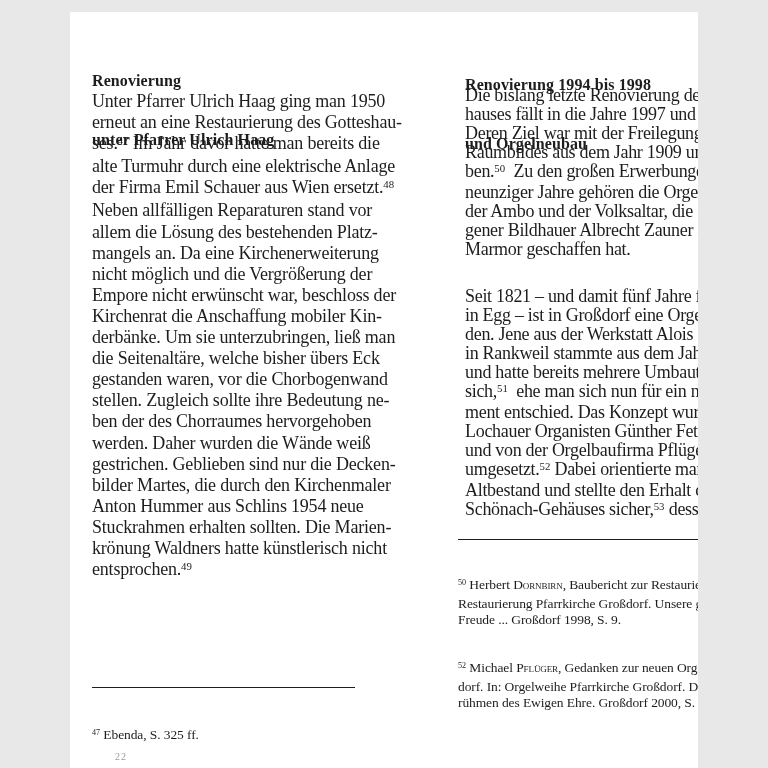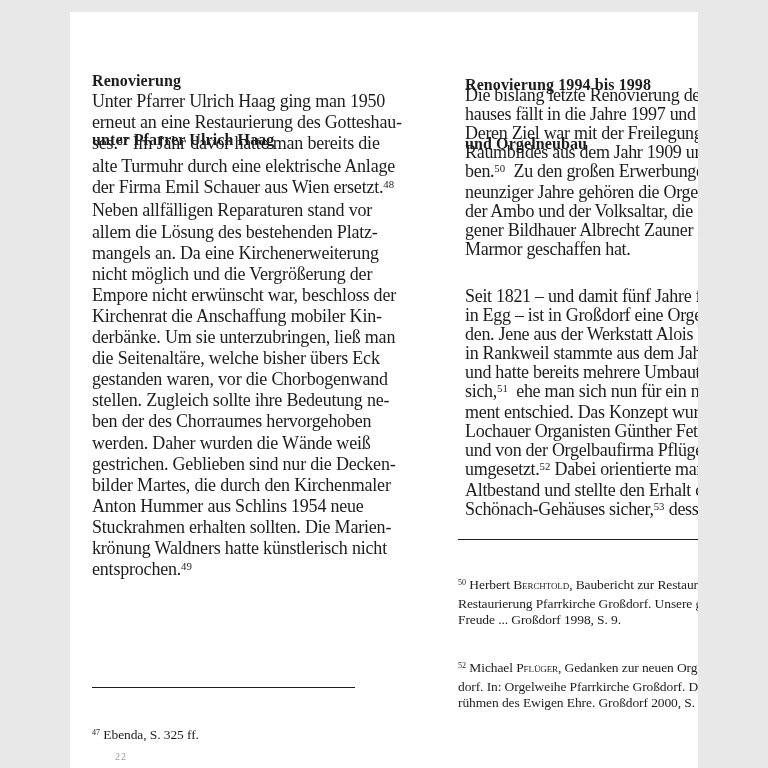--- a/index.html
+++ b/index.html
@@ -60,18 +60,18 @@
     <div>und Orgelneubau</div>
   </div>
 
   <div class="block bodytext rcol" id="right-para1">Die bislang letzte Renovierung des Gottes-<br>hauses fällt in die Jahre 1997 und 1998.<br>Deren Ziel war mit der Freilegung des<br>Raumbildes aus dem Jahr 1909 umschrie-<br>ben.<span class="sup">50</span>  Zu den großen Erwerbungen der<br>neunziger Jahre gehören die Orgel sowie<br>der Ambo und der Volksaltar, die der Wan-<br>gener Bildhauer Albrecht Zauner aus Jura-<br>Marmor geschaffen hat.</div>
 
   <div class="block bodytext rcol" id="right-para2">Seit 1821 – und damit fünf Jahre früher als<br>in Egg – ist in Großdorf eine Orgel vorhan-<br>den. Jene aus der Werkstatt Alois Schönachs<br>in Rankweil stammte aus dem Jahr 1865<br>und hatte bereits mehrere Umbauten hinter<br>sich,<span class="sup">51</span>  ehe man sich nun für ein neues Instru-<br>ment entschied. Das Konzept wurde vom<br>Lochauer Organisten Günther Fetz ausgearbeitet<br>und von der Orgelbaufirma Pflüger in Gisingen<br>umgesetzt.<span class="sup">52</span> Dabei orientierte man sich am<br>Altbestand und stellte den Erhalt des originalen<br>Schönach-Gehäuses sicher,<span class="sup">53</span> dessen</div>
 
   <div class="rule" id="right-rule"></div>
 
   <div class="block footnotes" id="right-footnotes">
-    <div><span class="sup">50</span> Herbert <span class="sc">Berchtold</span>, Baubericht zur Restaurierung. In:<br>Restaurierung Pfarrkirche Großdorf. Unsere gemeinsame<br>Freude ... Großdorf 1998, S. 9.</div>
+    <div><span class="sup">50</span> Herbert <span class="sc">Dornbirn</span>, Baubericht zur Restaurierung. In:<br>Restaurierung Pfarrkirche Großdorf. Unsere gemeinsame<br>Freude ... Großdorf 1998, S. 9.</div>
     <div><span class="sup">52</span> Michael <span class="sc">Pflüger</span>, Gedanken zur neuen Orgel in Groß-<br>dorf. In: Orgelweihe Pfarrkirche Großdorf. Die Himmel<br>rühmen des Ewigen Ehre. Großdorf 2000, S. 12-13, hier S. 13 f.</div>
     
   </div>
 
 </div>
 
 </body></html>

